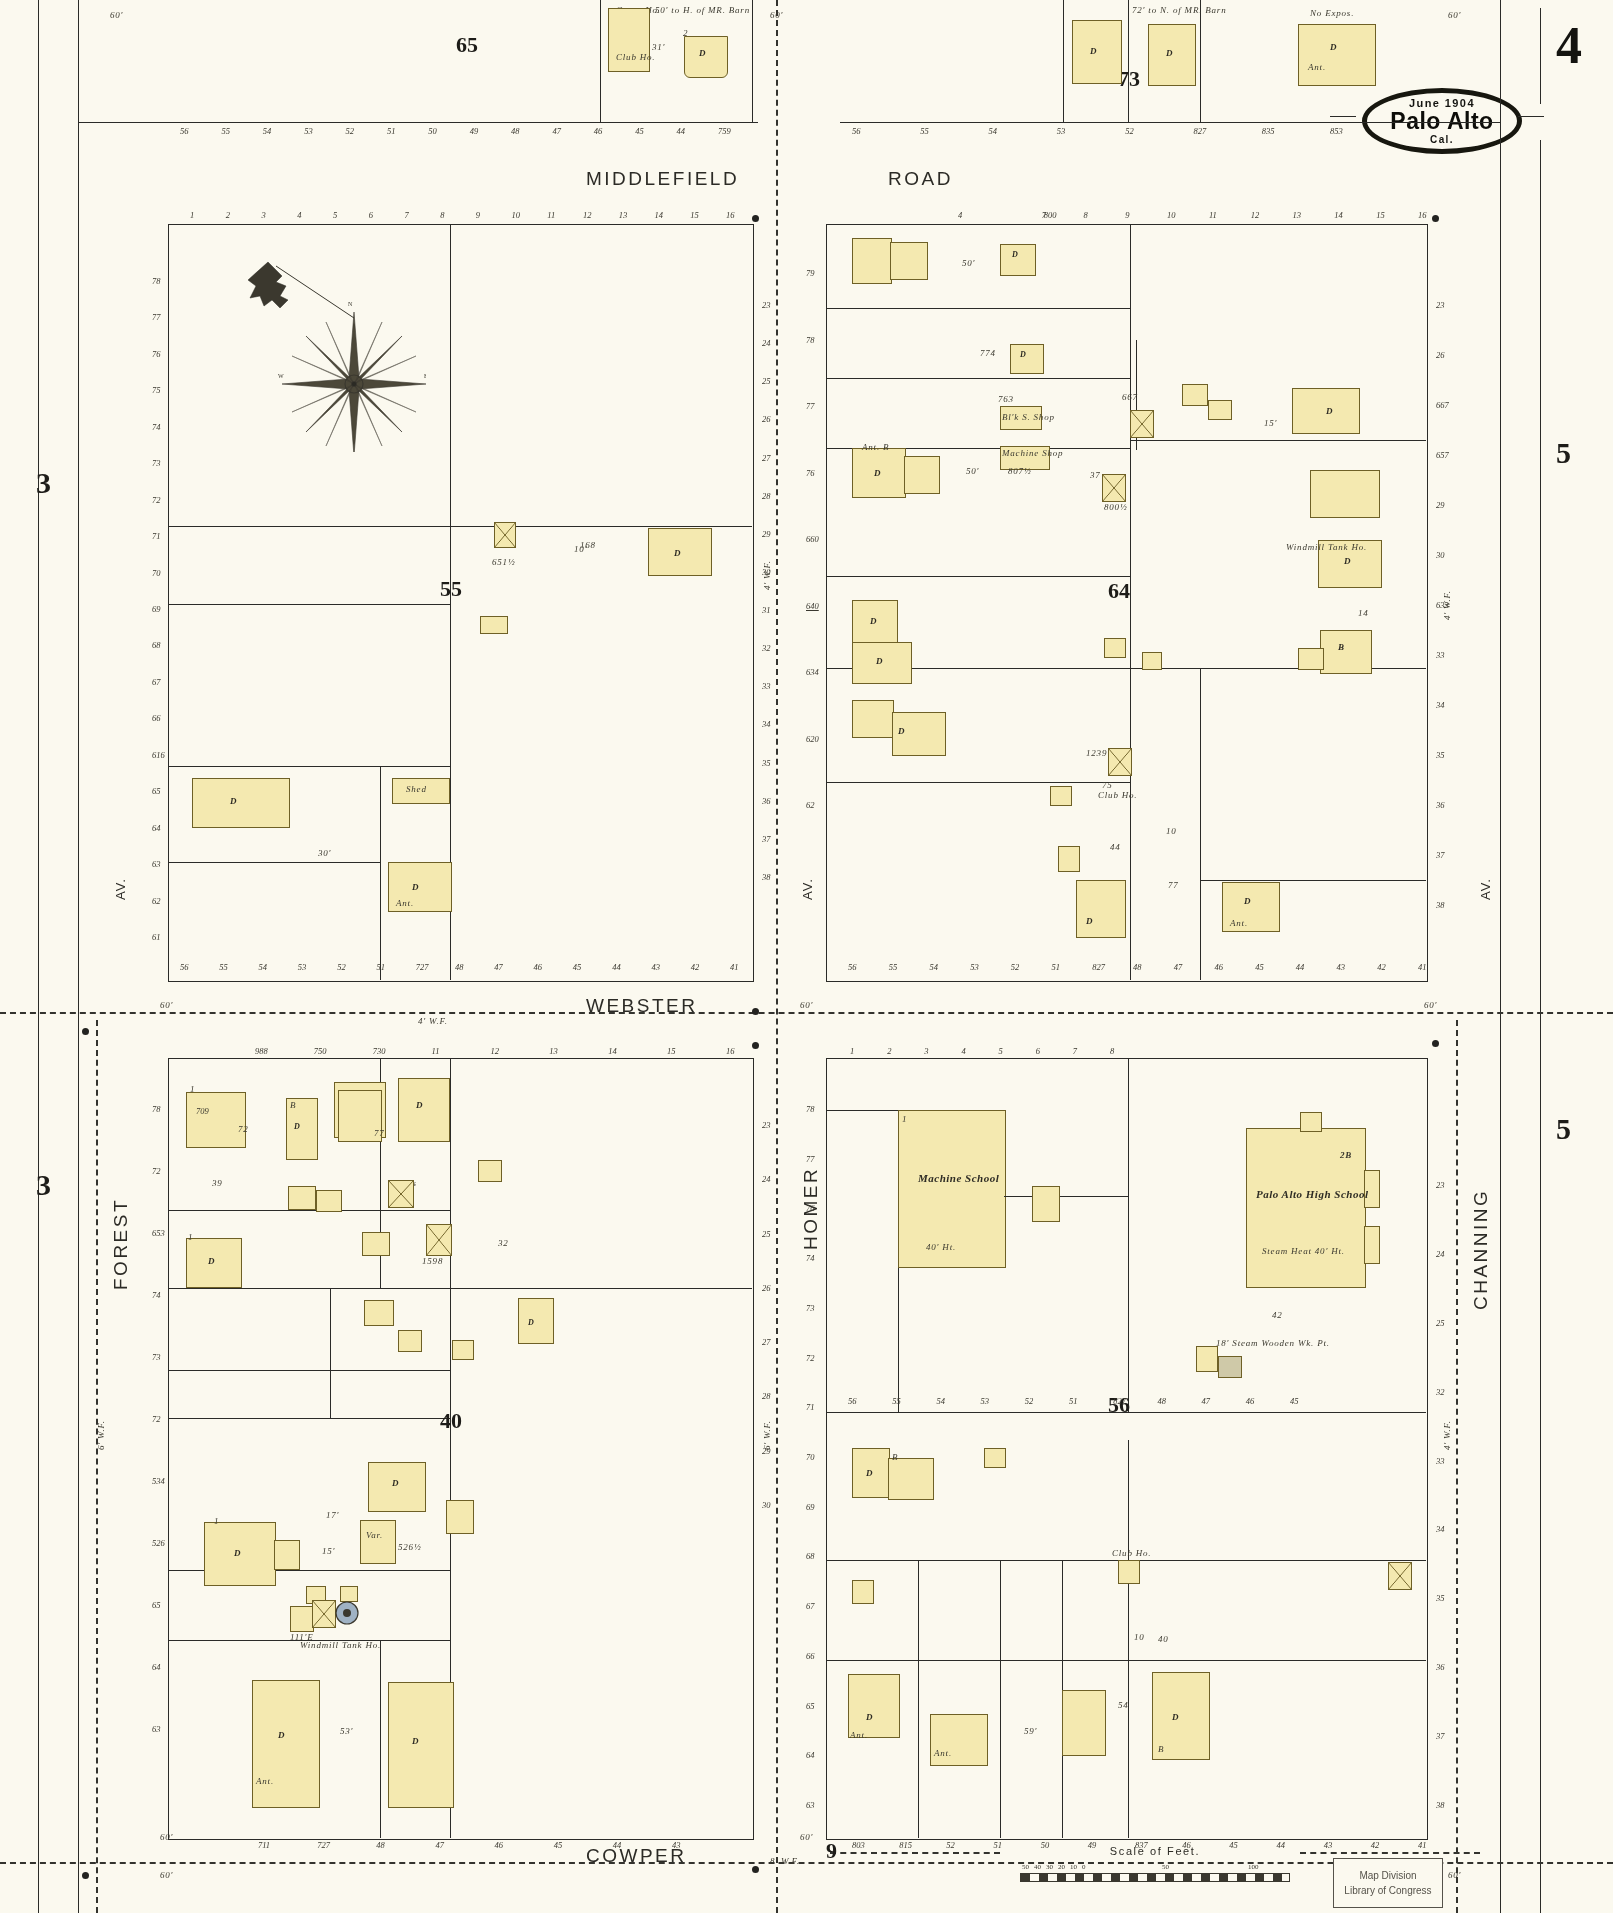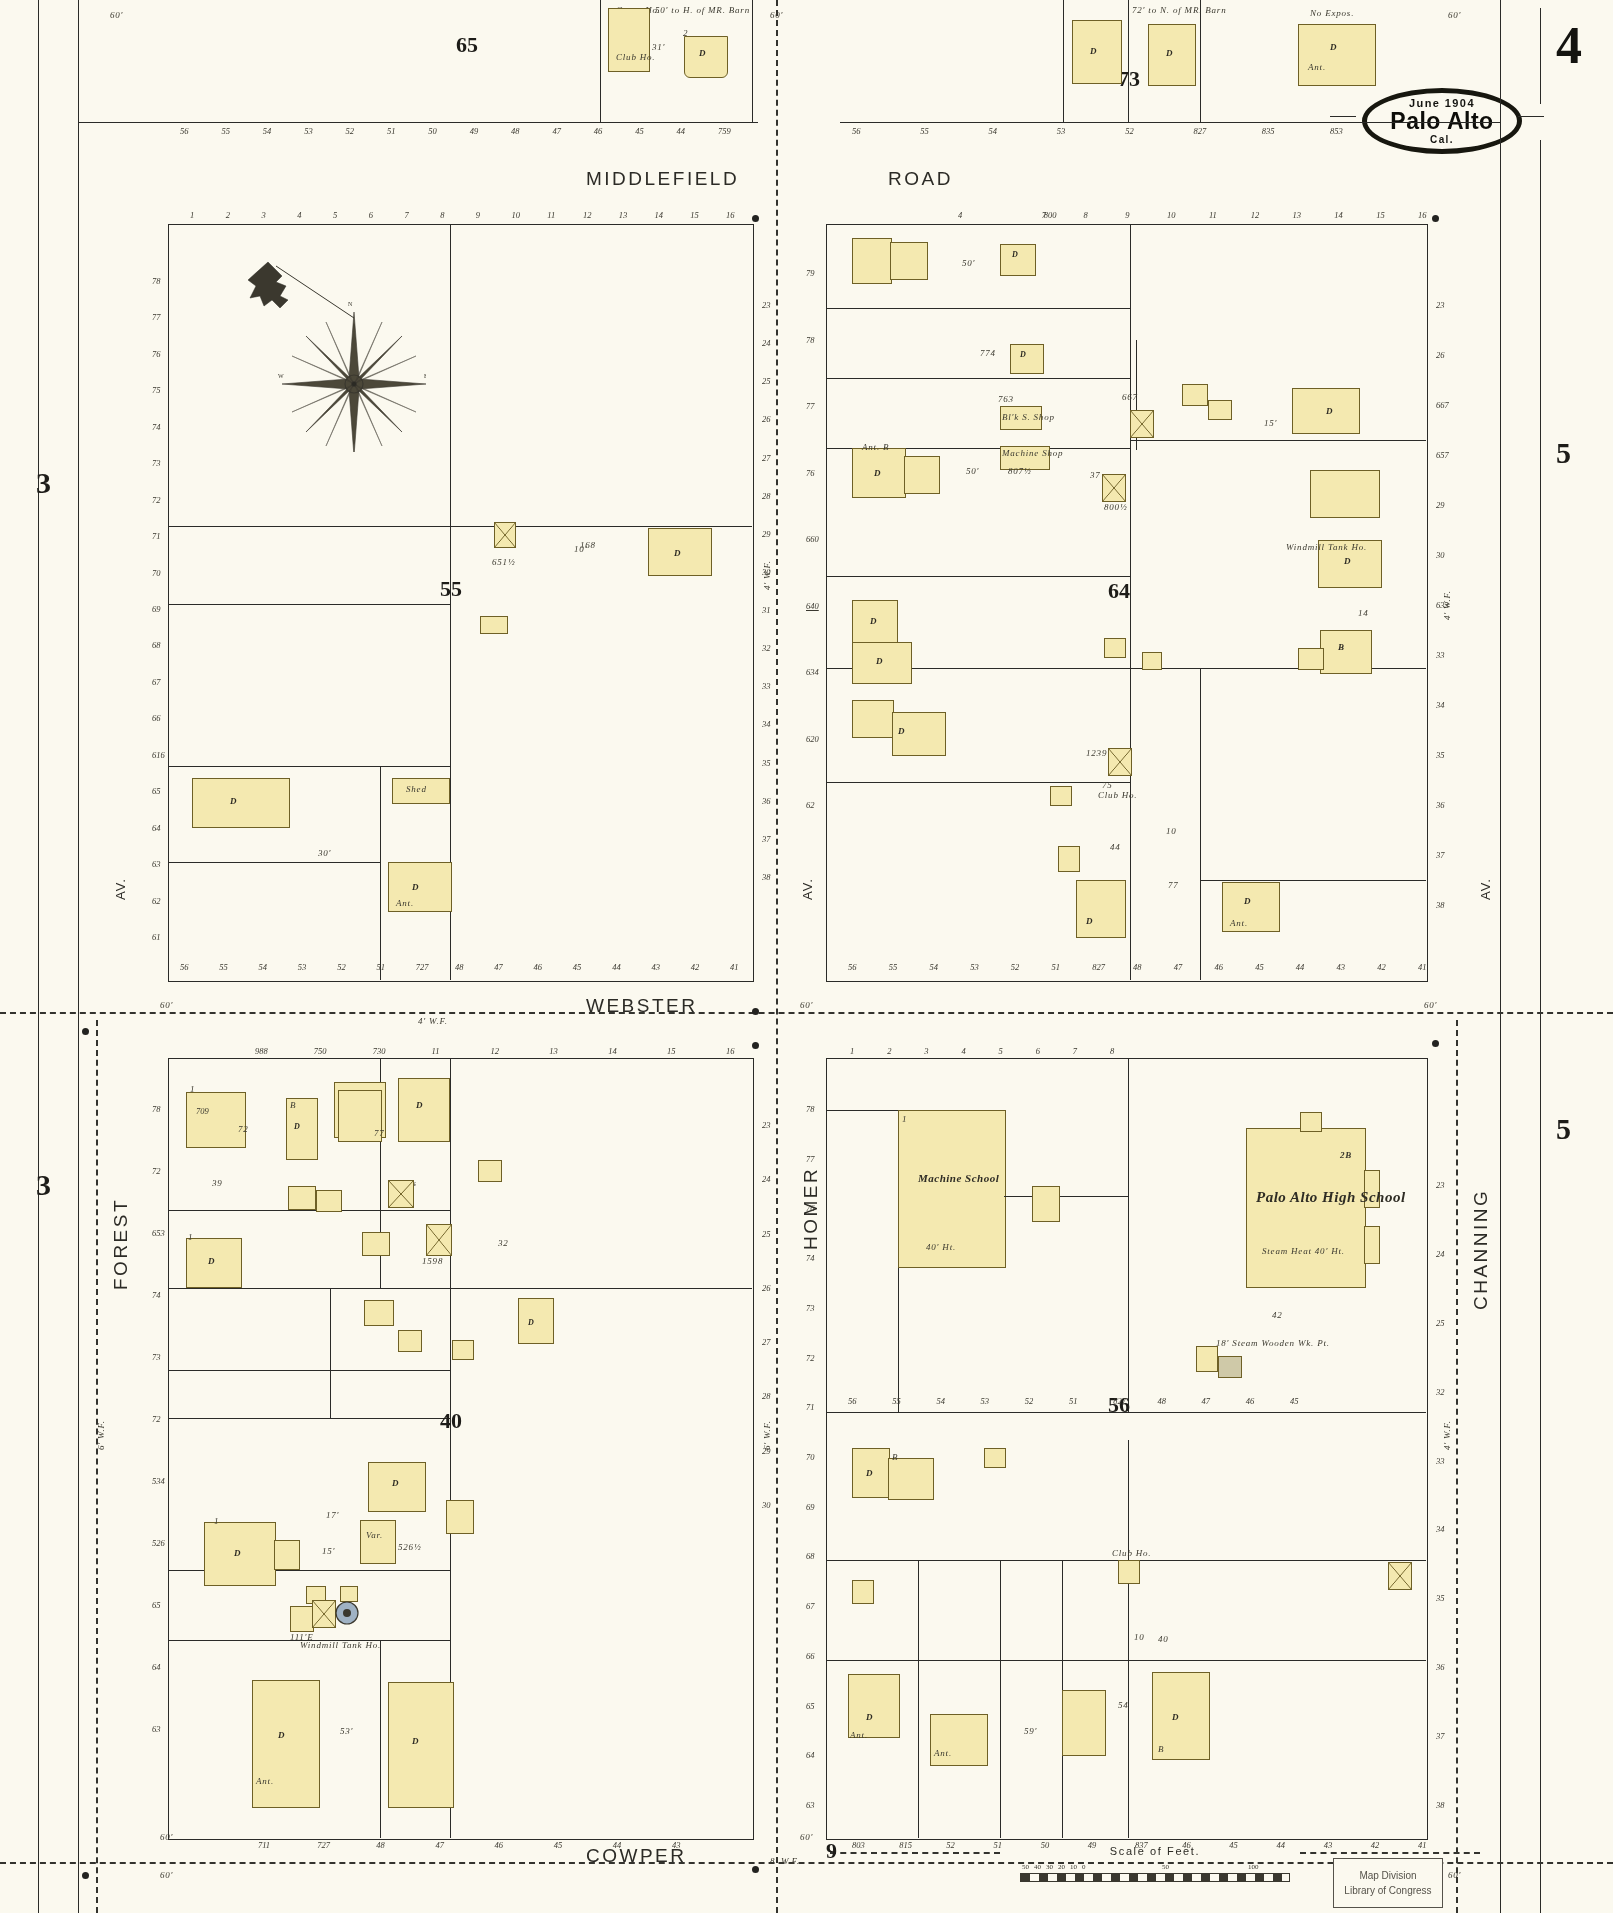--- a/index.html
+++ b/index.html
@@ -418,21 +418,21 @@
   <div class="blabel" style="left:918px;top:1172px;font-size:11px;width:68px;">Machine School</div>
   <div class="note" style="left:902px;top:1114px;">1</div>
   <div class="note" style="left:926px;top:1242px;">40' Ht.</div>
   <div class="bld sm" style="left:1032px;top:1186px;width:26px;height:34px;"></div>
   <div class="hline" style="left:1004px;top:1196px;width:28px;"></div>
 
   <div class="bld" style="left:1246px;top:1128px;width:118px;height:158px;"></div>
   <div class="bld" style="left:1300px;top:1112px;width:20px;height:18px;"></div>
   <div class="bld" style="left:1364px;top:1170px;width:14px;height:36px;"></div>
   <div class="bld" style="left:1364px;top:1226px;width:14px;height:36px;"></div>
-  <div class="blabel" style="left:1256px;top:1188px;font-size:15px;width:100px;">Palo Alto High School</div>
+  <div class="blabel" style="left:1256px;top:1188px;font-size:11px;width:100px;">Palo Alto High School</div>
   <div class="note" style="left:1340px;top:1150px;font-weight:bold;">2B</div>
   <div class="note" style="left:1262px;top:1246px;">Steam Heat 40' Ht.</div>
   <div class="note" style="left:1272px;top:1310px;">42</div>
 
   <div class="bld sm" style="left:1196px;top:1346px;width:20px;height:24px;"></div>
   <div class="bld sm" style="left:1218px;top:1356px;width:22px;height:20px;background:#cfc9a8;"></div>
   <div class="note" style="left:1216px;top:1338px;">18' Steam Wooden Wk. Pt.</div>
 
   <div class="bld" style="left:852px;top:1448px;width:36px;height:48px;"></div>
   <div class="bld" style="left:888px;top:1458px;width:44px;height:40px;"></div>

